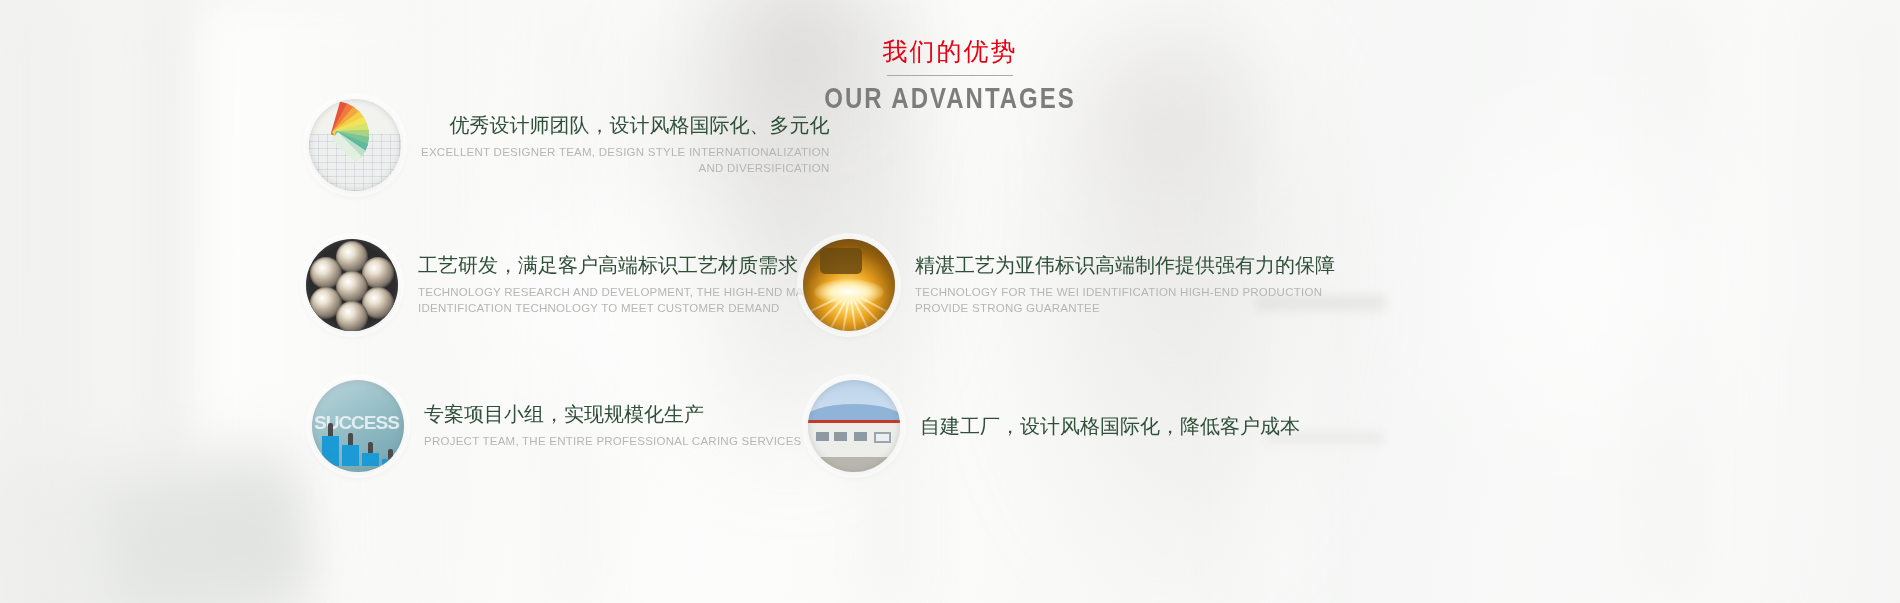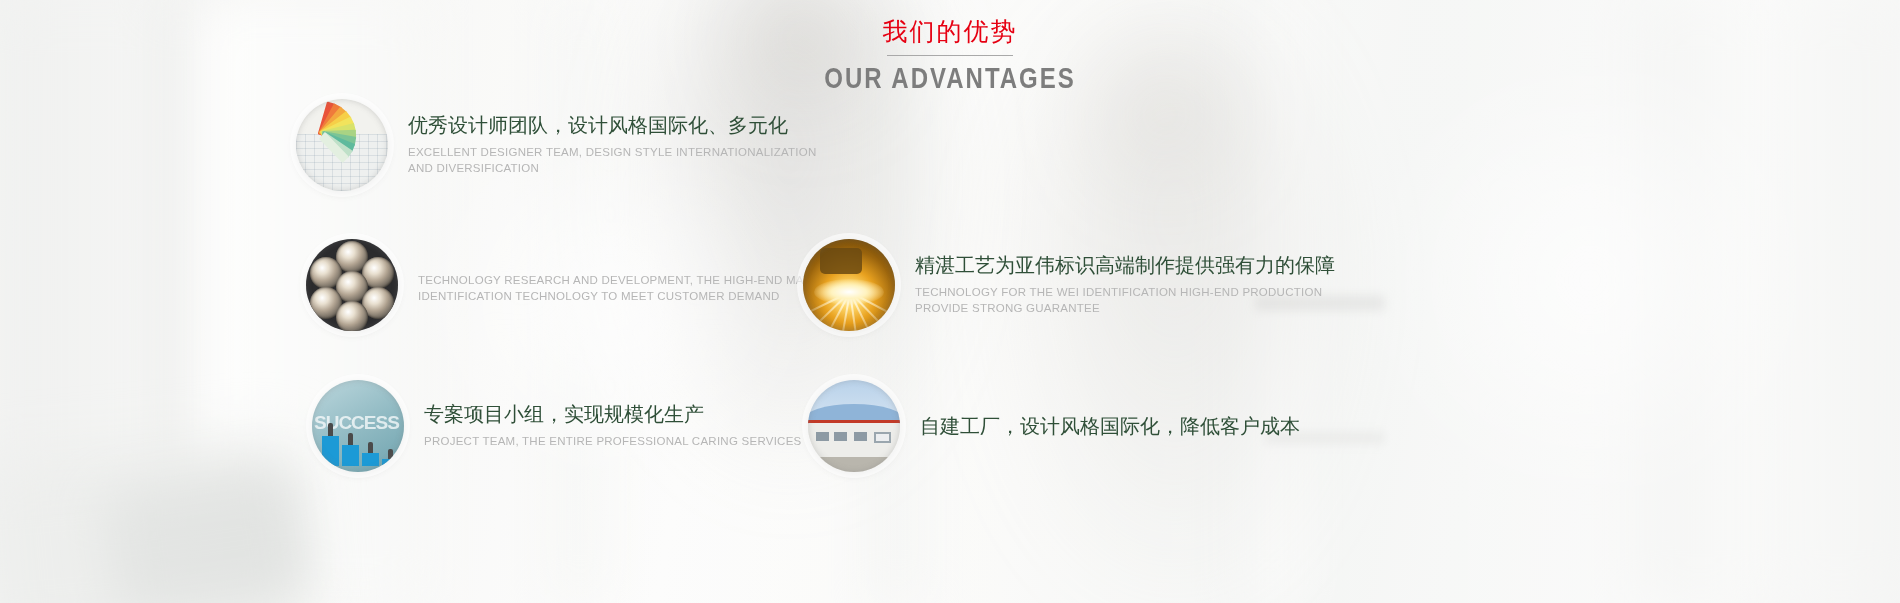--- a/index.html
+++ b/index.html
@@ -51,21 +51,21 @@
 
   
   .veil{position:absolute;inset:0;background:linear-gradient(90deg,rgba(255,255,255,.46),rgba(255,255,255,.30) 35%,rgba(255,255,255,.40) 60%,rgba(255,255,255,.55));}
 
   
   #content{position:absolute;inset:0;}
 
   .heading{position:absolute;left:0;top:18px;width:1900px;text-align:center;}
   .title-cn{
     font-size:25px;color:#e60012;letter-spacing:2px;line-height:1.1;
-    font-family:"DejaVu Sans","Liberation Sans",sans-serif;font-weight:500;
+    font-family:"DejaVu Sans","Liberation Sans",sans-serif;font-weight:500;margin-top:20px;
   }
   .title-rule{
     width:126px;height:1px;background:#a9a9a9;margin:9px auto 5px;
   }
   .title-en{
     font-size:30px;color:#7d7d7d;font-weight:bold;letter-spacing:2.5px;
     transform:scaleX(.80);transform-origin:center;
     font-family:"Liberation Sans",sans-serif;
   }
 
@@ -150,21 +150,21 @@
 </div>
 
 <div id="content">
 
   <div class="heading">
     <div class="title-cn">我们的优势</div>
     <div class="title-rule"></div>
     <div class="title-en">OUR ADVANTAGES</div>
   </div>
 
-  <div class="feature" style="left:296px;top:99px;">
+  <div class="feature" style="left:309px;top:99px;text-align:right;">
     <div class="thumb">
       <div class="art-swatch">
         <div class="bp"></div>
         <div class="fan">
           <i style="background:#e9533a;transform:rotate(-74deg);"></i>
           <i style="background:#ef7b3b;transform:rotate(-62deg);"></i>
           <i style="background:#f3a83f;transform:rotate(-50deg);"></i>
           <i style="background:#f6cf48;transform:rotate(-38deg);"></i>
           <i style="background:#f2e35c;transform:rotate(-26deg);"></i>
           <i style="background:#d8e26a;transform:rotate(-14deg);"></i>
@@ -191,20 +191,21 @@
         <i style="left:4px;top:18px;width:32px;height:32px;"></i>
         <i style="left:56px;top:18px;width:32px;height:32px;"></i>
         <i style="left:30px;top:32px;width:32px;height:32px;"></i>
         <i style="left:4px;top:48px;width:32px;height:32px;"></i>
         <i style="left:56px;top:48px;width:32px;height:32px;"></i>
         <i style="left:30px;top:62px;width:32px;height:32px;"></i>
       </div>
       <div class="ring"></div>
     </div>
     <div class="ftext">
+      <div class="f-cn">工艺研发，满足客户高端标识工艺材质需求</div>
       <div class="f-en">TECHNOLOGY RESEARCH AND DEVELOPMENT, THE HIGH-END MATERIAL
 IDENTIFICATION TECHNOLOGY TO MEET CUSTOMER DEMAND</div>
     </div>
   </div>
 
   <div class="feature" style="left:803px;top:239px;">
     <div class="thumb">
       <div class="art-laser">
         <div class="head"></div>
         <div class="ray" style="transform:rotate(-62deg);"></div>

